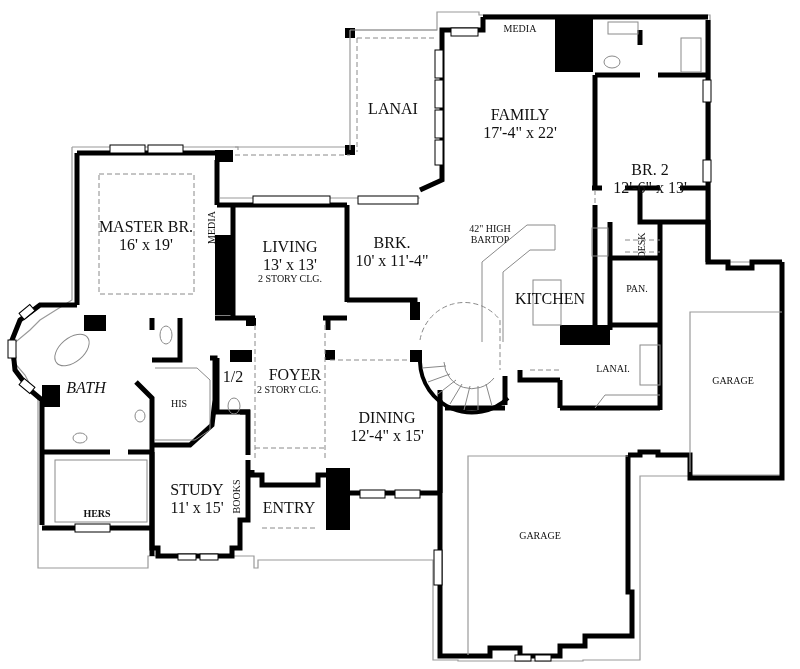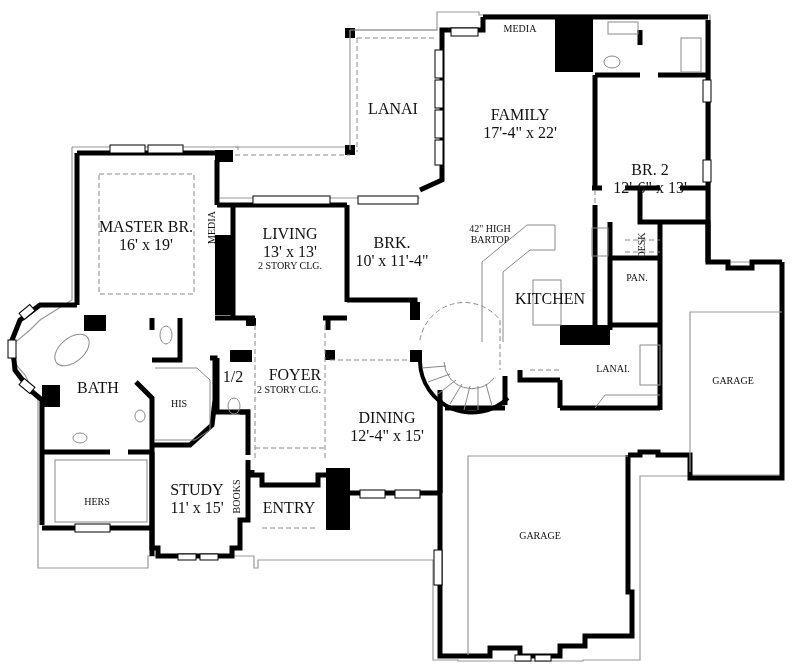--- a/index.html
+++ b/index.html
@@ -216,21 +216,21 @@
 
 <div class="room-label lg" style="left:146px; top:218px;">
   <div>MASTER BR.</div>
   <div>16' x 19'</div>
 </div>
 
 <div class="room-label sm vert" style="left:211px; top:222px;">
   <div>MEDIA</div>
 </div>
 
-<div class="room-label lg" style="left:290px; top:225px;">
+<div class="room-label lg" style="left:290px; top:238px;">
   <div>LIVING</div>
   <div>13' x 13'</div>
   <div class="sm">2 STORY CLG.</div>
 </div>
 
 <div class="room-label lg" style="left:392px; top:234px;">
   <div>BRK.</div>
   <div>10' x 11'-4"</div>
 </div>
 
@@ -240,25 +240,25 @@
 </div>
 
 <div class="room-label lg" style="left:550px; top:290px;">
   <div>KITCHEN</div>
 </div>
 
 <div class="room-label sm vert" style="left:641px; top:240px;">
   <div>DESK</div>
 </div>
 
-<div class="room-label sm" style="left:637px; top:272px;">
+<div class="room-label sm" style="left:637px; top:283px;">
   <div>PAN.</div>
 </div>
 
-<div class="room-label lg" style="left:98px; top:379px;">
+<div class="room-label lg" style="left:86px; top:379px;font-style:italic;">
   <div>BATH</div>
 </div>
 
 <div class="room-label sm" style="left:179px; top:398px;font-family:Liberation Serif, serif;">
   <div>HIS</div>
 </div>
 
 <div class="room-label lg" style="left:233px; top:368px;text-align:center;">
   <div>1/2</div>
 </div>
@@ -274,21 +274,21 @@
 
 <div class="room-label sm" style="left:733px; top:375px;">
   <div>GARAGE</div>
 </div>
 
 <div class="room-label lg" style="left:387px; top:409px;">
   <div>DINING</div>
   <div>12'-4" x 15'</div>
 </div>
 
-<div class="room-label sm" style="left:97px; top:496px;">
+<div class="room-label sm" style="left:97px; top:508px;font-weight:bold;">
   <div>HERS</div>
 </div>
 
 <div class="room-label lg" style="left:197px; top:481px;">
   <div>STUDY</div>
   <div>11' x 15'</div>
 </div>
 
 <div class="room-label sm vert" style="left:236px; top:491px;">
   <div>BOOKS</div>

